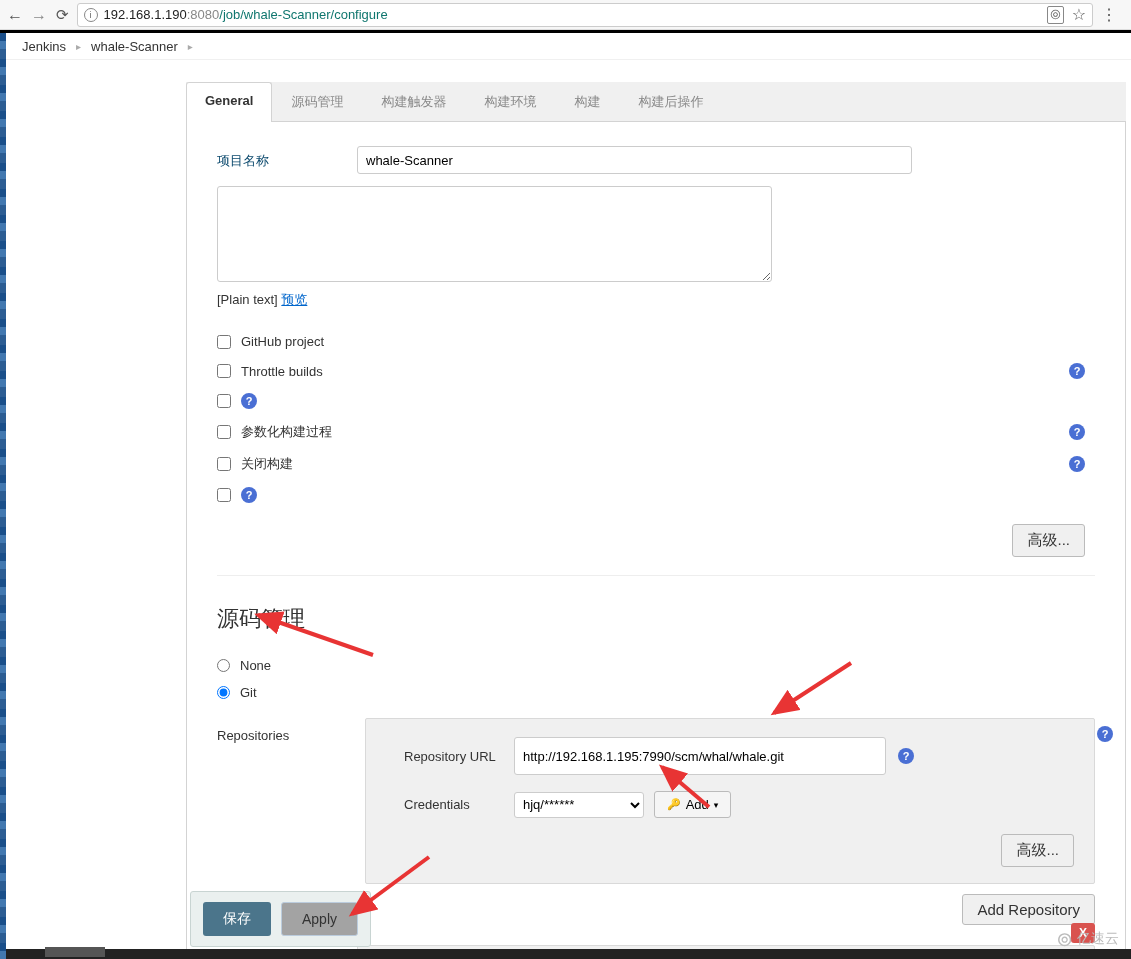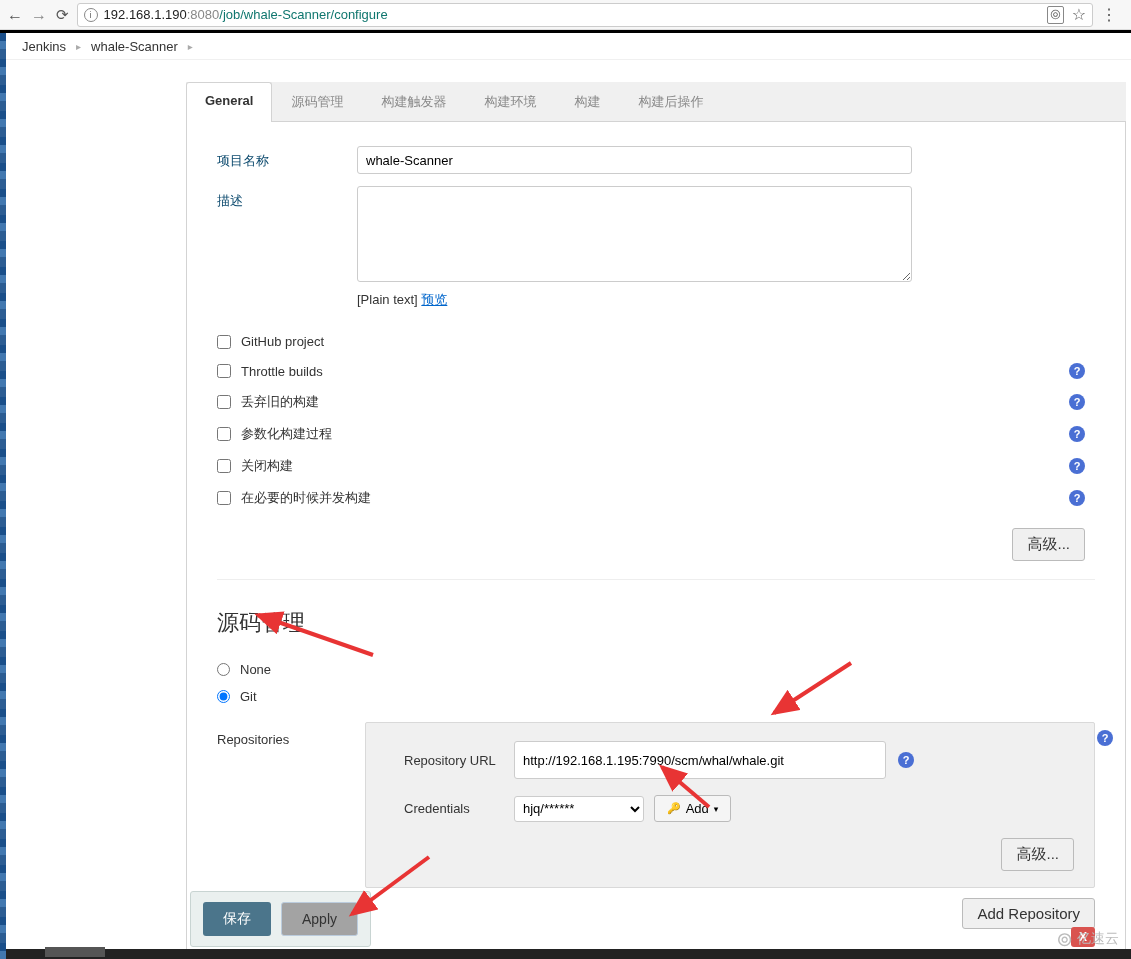--- a/index.html
+++ b/index.html
@@ -156,21 +156,20 @@
     <div class="form-body">
 
       <div class="form-row">
         <div class="form-label">项目名称</div>
         <div class="form-control">
           <input type="text" class="text-input" value="whale-Scanner" style="">
         </div>
       </div>
 
       <div class="form-row">
-        <div class="form-label">描述</div>
         <div class="form-control">
           <textarea class="textarea" style=""></textarea>
           <div class="plain-text">
             <span>[Plain text]</span>
             <a href="#">预览</a>
           </div>
         </div>
       </div>
 
       <div class="chk-group">
@@ -178,36 +177,34 @@
           <input type="checkbox" style="">
           <span class="chk-label">GitHub project</span>
         </div>
         <div class="chk-row">
           <input type="checkbox" style="">
           <span class="chk-label">Throttle builds</span>
           <span class="help-icon">?</span>
         </div>
         <div class="chk-row">
           <input type="checkbox" style="">
-          <span class="chk-label">丢弃旧的构建</span>
           <span class="help-icon">?</span>
         </div>
         <div class="chk-row">
           <input type="checkbox" style="">
           <span class="chk-label">参数化构建过程</span>
           <span class="help-icon">?</span>
         </div>
         <div class="chk-row">
           <input type="checkbox" style="">
           <span class="chk-label">关闭构建</span>
           <span class="help-icon">?</span>
         </div>
         <div class="chk-row">
           <input type="checkbox" style="">
-          <span class="chk-label">在必要的时候并发构建</span>
           <span class="help-icon">?</span>
         </div>
       </div>
 
       <div class="btn-row-right">
         <button class="btn">高级...</button>
       </div>
 
       <hr style="margin-top:18px;border:none;border-top:1px solid #eee;">
 

